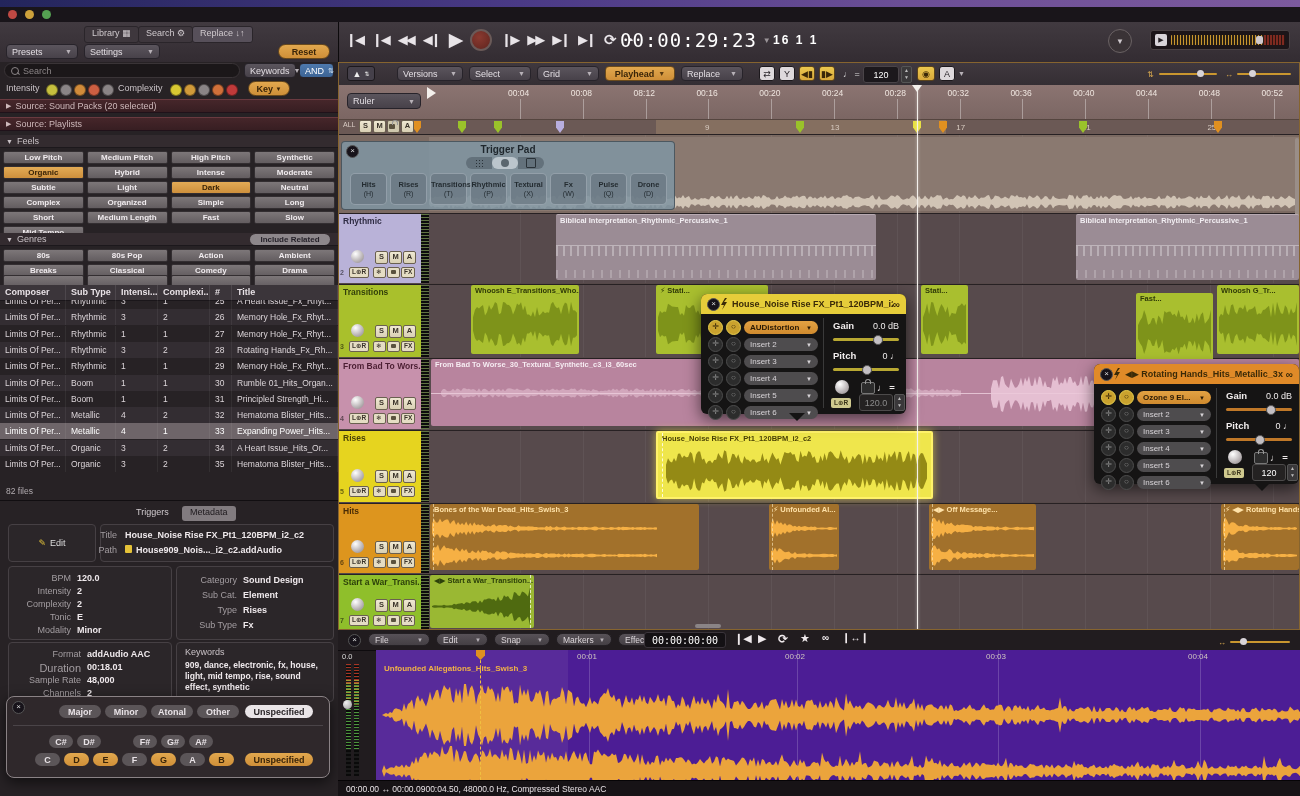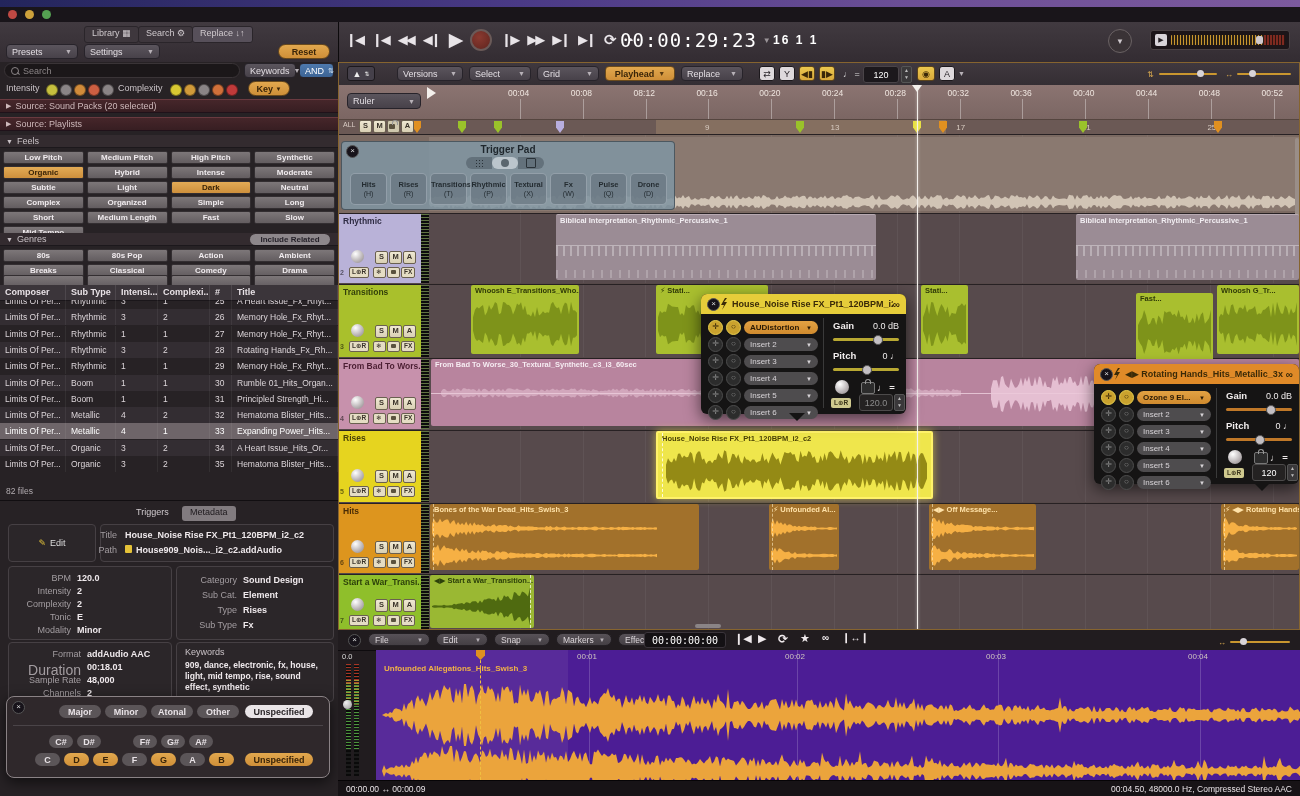--- a/index.html
+++ b/index.html
@@ -129,21 +129,21 @@
   .etick{position:absolute;top:2px;font-size:8px;color:#cfc4c0}
   .etline{position:absolute;top:0;width:1px;height:130px;background:rgba(255,255,255,.18)}
   .ebar{position:absolute;bottom:3px;font-size:8px;color:#cfc4c0}
   #editmeter{position:absolute;left:2px;top:22px;width:26px;height:132px}
   .ledcol{position:absolute;top:12px;width:5px;height:112px;background:repeating-linear-gradient(to bottom,#1a1a1a 0 2px,#0a0a0a 2px 4px)}
   .ledcol::after{content:"";position:absolute;left:0;top:0;width:100%;height:100%;
      background:repeating-linear-gradient(to bottom, rgba(200,60,40,.8) 0 1px, transparent 1px 3px) top/100% 18% no-repeat,
                 repeating-linear-gradient(to bottom, rgba(200,180,60,.8) 0 1px, transparent 1px 3px) 0 18%/100% 22% no-repeat,
                 repeating-linear-gradient(to bottom, rgba(90,180,70,.8) 0 1px, transparent 1px 3px) 0 40%/100% 60% no-repeat}
   #estatus{position:absolute;left:0;top:150px;width:962px;height:16px;background:#17131610;background:#171316;border-top:1px solid #060406;
-           display:flex;align-items:center;justify-content:space-between;padding:0 8px;box-sizing:border-box;font-size:8.5px;color:#e8e2e6}
+           display:flex;align-items:center;padding:0 8px;box-sizing:border-box;font-size:8.5px;color:#e8e2e6}
   .dashv{position:absolute;width:0;border-left:1px dashed #f0c040}
   .hthumb{position:absolute;background:#8a8486;border-radius:2px}
 </style>
 </head>
 <body>
 
 <div class="abs" id="menustrip"></div>
 
 <div class="abs" id="titlebar">
   <span class="tlight" style="background:#bf4943"></span>
@@ -411,21 +411,21 @@
       <div style="position: absolute; left: 8px; top: 23px; width: 52px; text-align: right; font-size: 9px; color: rgb(163, 157, 161);">Sub Cat.</div>
       <div style="position: absolute; left: 66px; top: 23px; font-size: 9px; font-weight: bold; color: rgb(239, 233, 236);">Element</div>
       <div style="position: absolute; left: 8px; top: 38px; width: 52px; text-align: right; font-size: 9px; color: rgb(163, 157, 161);">Type</div>
       <div style="position: absolute; left: 66px; top: 38px; font-size: 9px; font-weight: bold; color: rgb(239, 233, 236);">Rises</div>
       <div style="position: absolute; left: 8px; top: 53px; width: 52px; text-align: right; font-size: 9px; color: rgb(163, 157, 161);">Sub Type</div>
       <div style="position: absolute; left: 66px; top: 53px; font-size: 9px; font-weight: bold; color: rgb(239, 233, 236);">Fx</div>
     </div>
   <div class="mbox" style="left:8px;top:620px;width:162px;height:58px;overflow:hidden" id="metafmt">
       <div style="position: absolute; right: 90px; top: 6px; font-size: 9px; color: rgb(163, 157, 161);">Format</div>
       <div style="position: absolute; left: 78px; top: 6px; font-size: 9px; font-weight: bold; color: rgb(239, 233, 236);">addAudio AAC</div>
-      <div style="position: absolute; right: 90px; top: 19px; font-size: 14px; color: rgb(163, 157, 161);">Duration</div>
+      <div style="position: absolute; right: 90px; top: 19px; font-size: 11px; color: rgb(163, 157, 161);">Duration</div>
       <div style="position: absolute; left: 78px; top: 19px; font-size: 9px; font-weight: bold; color: rgb(239, 233, 236);">00:18.01</div>
       <div style="position: absolute; right: 90px; top: 32px; font-size: 9px; color: rgb(163, 157, 161);">Sample Rate</div>
       <div style="position: absolute; left: 78px; top: 32px; font-size: 9px; font-weight: bold; color: rgb(239, 233, 236);">48,000</div>
       <div style="position: absolute; right: 90px; top: 45px; font-size: 9px; color: rgb(163, 157, 161);">Channels</div>
       <div style="position: absolute; left: 78px; top: 45px; font-size: 9px; font-weight: bold; color: rgb(239, 233, 236);">2</div>
       <div style="position: absolute; right: 90px; top: 58px; font-size: 9px; color: rgb(163, 157, 161);">Bits</div>
       <div style="position: absolute; left: 78px; top: 58px; font-size: 9px; font-weight: bold; color: rgb(239, 233, 236);"></div>
     </div>
   <div class="mbox" style="left:176px;top:620px;width:156px;height:58px;overflow:hidden">
     <div style="position:absolute;left:8px;top:4px;font-size:9px;color:#c9c2c6">Keywords</div>

